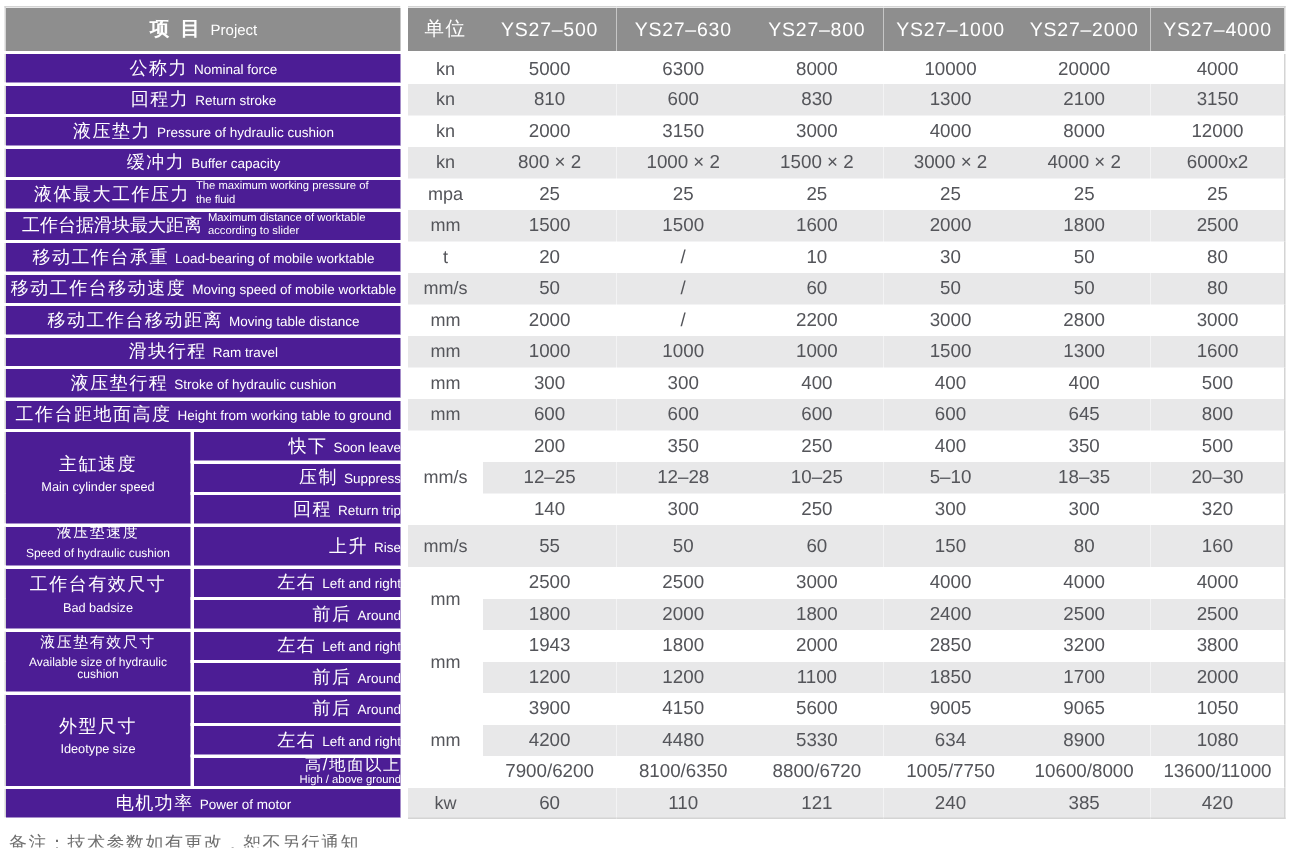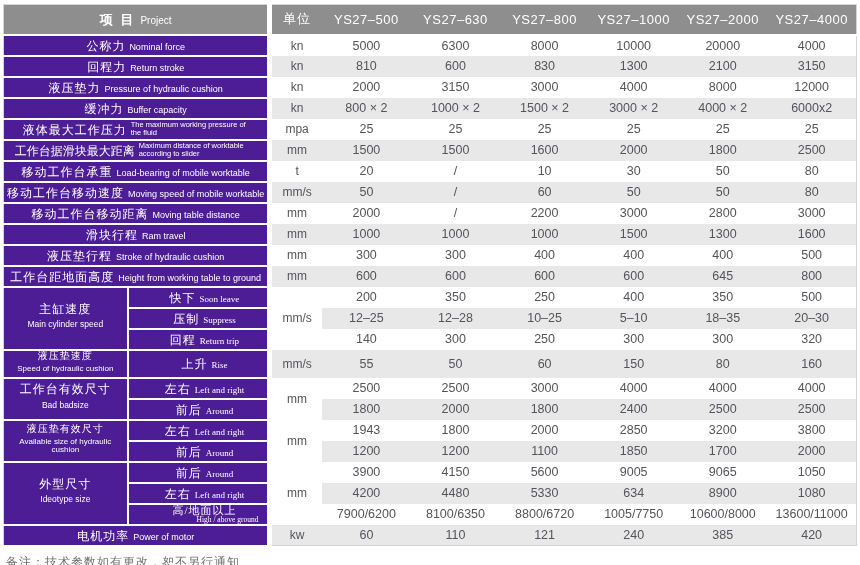--- a/index.html
+++ b/index.html
@@ -28,21 +28,21 @@
   th.unit-h{font-size:13px;letter-spacing:1px;}
   th.model{font-size:13px;letter-spacing:.5px;}
 
   
   .lbl,.glbl,.slbl{
     background:#4c1d95;color:#ffffff;text-align:center;
     border-bottom:2px solid #ffffff;
   }
   .lbl{border-right:5px solid #ffffff;}
   .slbl{border-left:2px solid #ffffff;border-right:5px solid #ffffff;
-        text-align:center;padding-left:13px;font-family:Liberation Serif, serif;}
+        text-align:right;padding-left:13px;}
   .zh{font-size:12px;letter-spacing:1px;}
   .en{font-size:9px;margin-left:4px;letter-spacing:0;}
   .en.wrap{
     display:inline-block;width:118px;white-space:normal;
     font-size:7.5px;line-height:1.12;text-align:left;vertical-align:middle;
   }
   .glbl .zh{display:block;line-height:1.15;}
   .glbl .en{display:block;margin:4px;white-space:normal;line-height:1.05;font-size:8.5px;padding:0 4px;}
   .slbl.stack{line-height:1;}
   .slbl.stack .zh{display:block;font-size:11px;line-height:1.0;}

